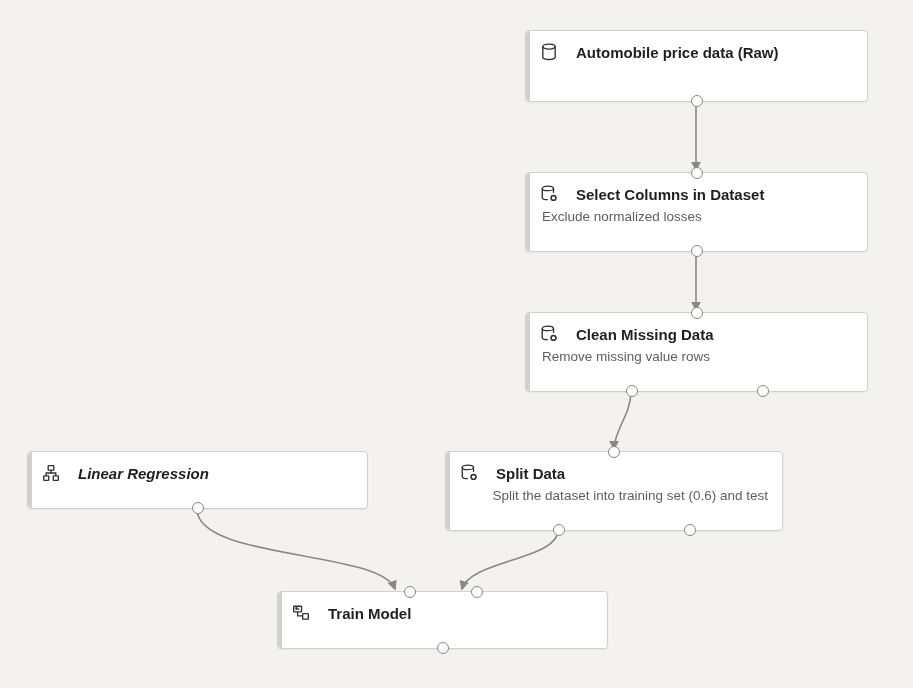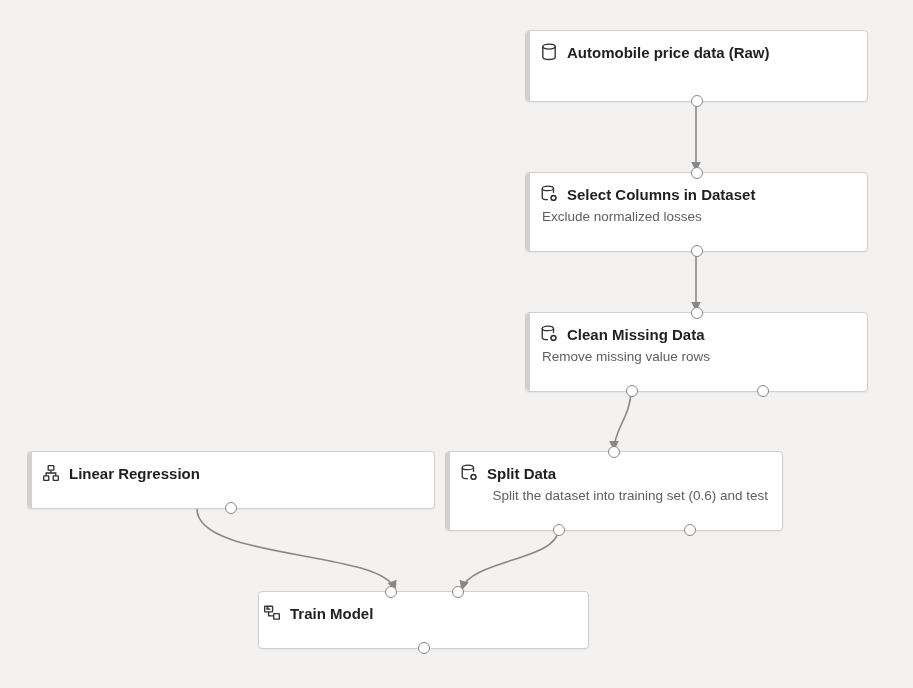--- a/index.html
+++ b/index.html
@@ -44,21 +44,21 @@
       border-bottom-left-radius: 4px;
       margin-right: 6px;
     }
     .node-body {
       flex: 1;
       padding: 12px 14px 12px 4px;
     }
     .node-header {
       display: flex;
       align-items: center;
-      gap: 9px;
+      gap: 18px;
     }
     .node-icon {
       width: 18px;
       height: 18px;
       flex-shrink: 0;
       color: #323130;
     }
     .node-title {
       font-size: 15px;
       font-weight: 600;
@@ -177,39 +177,39 @@
         </span>
         <span class="node-title">Split Data</span>
       </div>
       <div class="node-subtitle">Split the dataset into training set (0.6) and test</div>
     </div>
     <div class="port" style="left:50%; top:0;"></div>
     <div class="port" style="left:113px; top:100%;"></div>
     <div class="port" style="left:244px; top:100%;"></div>
   </div>
 
-  <div class="node" style="left:27px; top:451px; width:408px; height:58px;">
+  <div class="node" style="left:27px; top:451px; width:341px; height:58px;font-style:italic;">
     <div class="node-accent"></div>
     <div class="node-body">
       <div class="node-header">
         <span class="node-icon">
           <svg viewBox="0 0 16 16" width="18" height="18" fill="none" stroke="currentColor" stroke-width="1.2">
             <rect x="5.5" y="1.5" width="5" height="4" rx="0.5"></rect>
             <rect x="1.5" y="10.5" width="4.5" height="4" rx="0.5"></rect>
             <rect x="10" y="10.5" width="4.5" height="4" rx="0.5"></rect>
             <path d="M8 5.5 V8 M8 8 H3.7 V10.5 M8 8 H12.2 V10.5"></path>
           </svg>
         </span>
         <span class="node-title">Linear Regression</span>
       </div>
     </div>
     <div class="port" style="left:50%; top:100%;"></div>
   </div>
 
-  <div class="node" style="left:258px; top:591px; width:331px; height:58px;flex-direction:column;">
+  <div class="node" style="left:277px; top:591px; width:331px; height:58px;">
     <div class="node-accent"></div>
     <div class="node-body">
       <div class="node-header">
         <span class="node-icon">
           <svg viewBox="0 0 16 16" width="18" height="18" fill="none" stroke="currentColor" stroke-width="1.2">
             <rect x="1.5" y="2" width="7" height="5" rx="0.5"></rect>
             <path d="M3 4.5 h3.5 M3 3.5 h2"></path>
             <rect x="9.5" y="8.5" width="5" height="5" rx="0.5"></rect>
             <path d="M5 7 V10.5 H9.5"></path>
           </svg>

